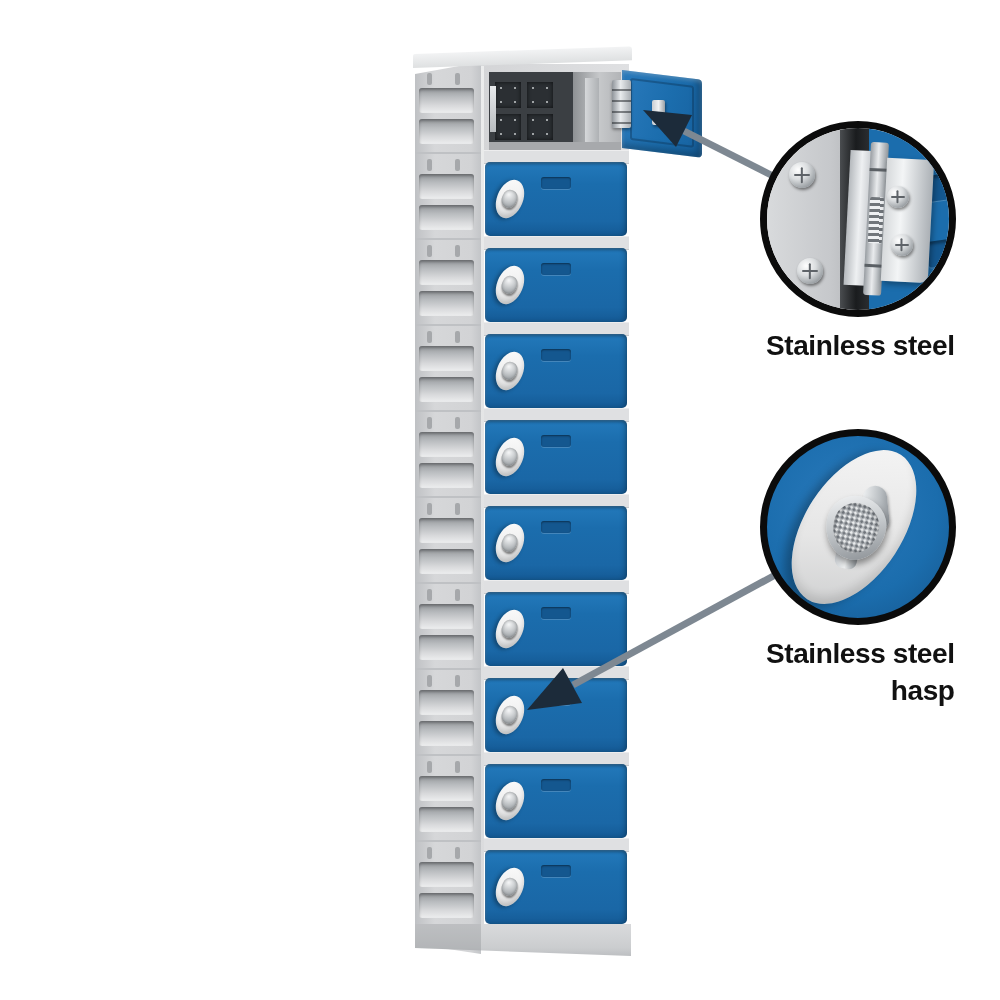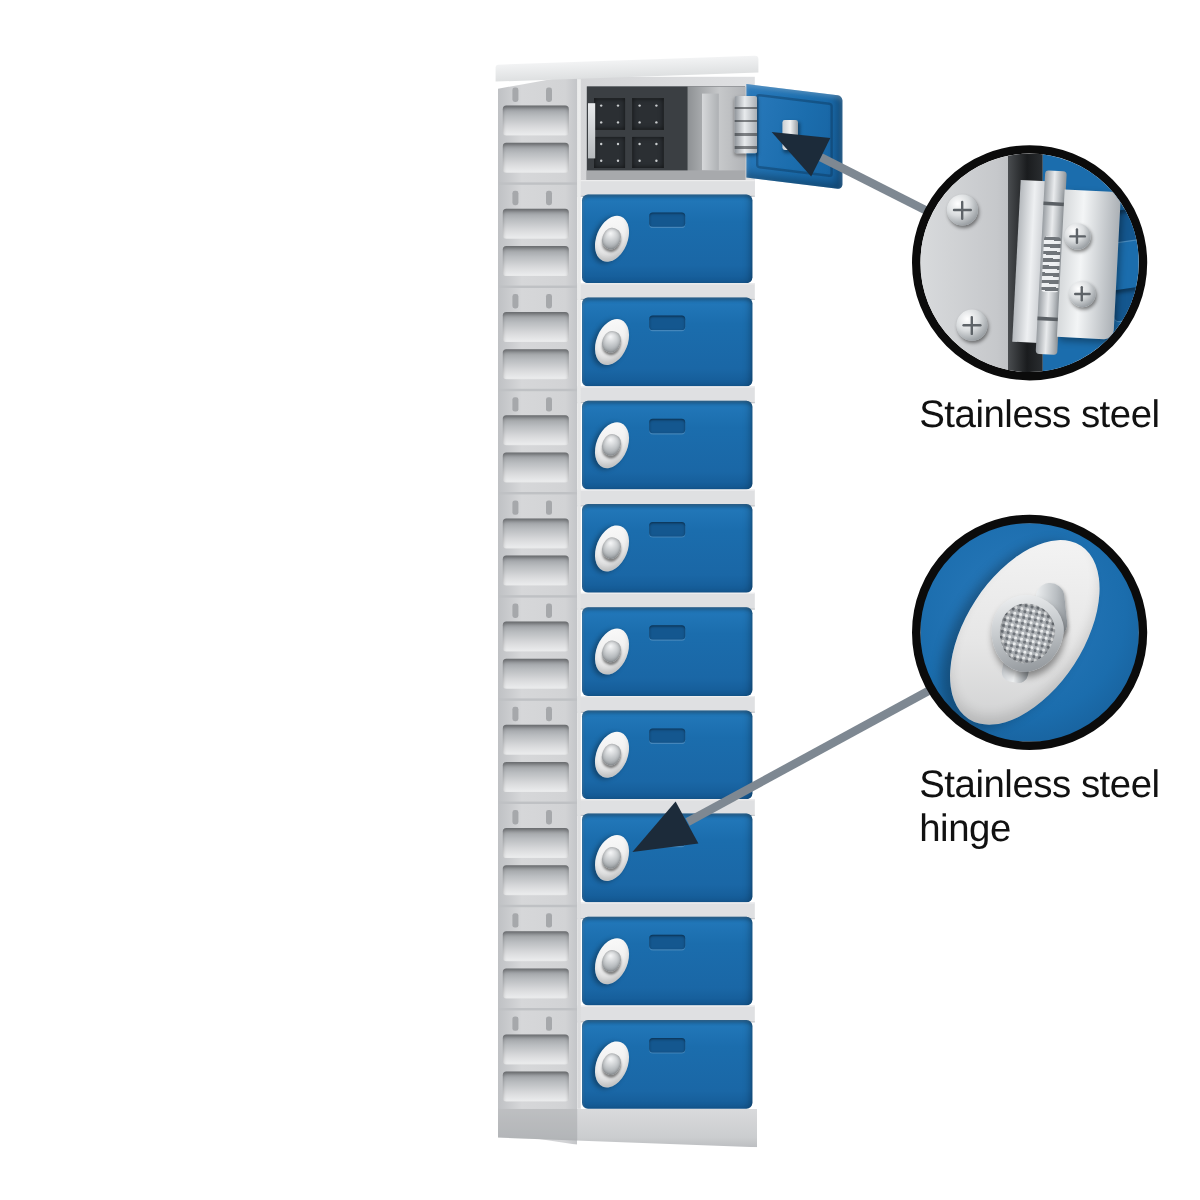--- a/index.html
+++ b/index.html
@@ -149,21 +149,21 @@
     box-shadow:2px 4px 6px rgba(0,0,0,.4);}
   .hp-face{position:absolute;left:9px;top:17px;width:46px;height:50px;
     border-radius:48% 52% 50% 50% / 44% 44% 56% 56%;
     background-color:#aeb2b6;
     background-image:radial-gradient(#6f747a 1px,transparent 1.6px),radial-gradient(#eceeef 1px,transparent 1.6px);
     background-size:5px 5px,5px 5px;background-position:0 0,2px 3px;
     box-shadow:inset 0 0 6px rgba(0,0,0,.3);}
 
   
   .callout-label{position:absolute;z-index:7;color:var(--text,#111111);
-    font-weight:normal;font-size:32px;line-height:37px;letter-spacing:-0.4px;}
+    font-weight:bold;font-size:28px;line-height:37px;letter-spacing:-0.4px;text-align:right;}
   .callout-label span{display:block;}
   #hinge-label{left:766px;top:327px;}
   #hasp-label{left:766px;top:635px;}
 </style>
 </head>
 <body>
 
 <div class="canvas">
 
   <div class="abs" id="lid"></div>
@@ -357,16 +357,16 @@
     <div class="hp-oval"></div>
     <div class="hp-knob">
       <div class="hp-arm"></div>
       <div class="hp-stem"></div>
       <div class="hp-rim"></div>
       <div class="hp-face"></div>
     </div>
   </div>
   <div class="callout-label" id="hasp-label">
     <span>Stainless steel</span>
-    <span>hinge</span>
+    <span>hasp</span>
   </div>
 
 </div>
 
 </body></html>

